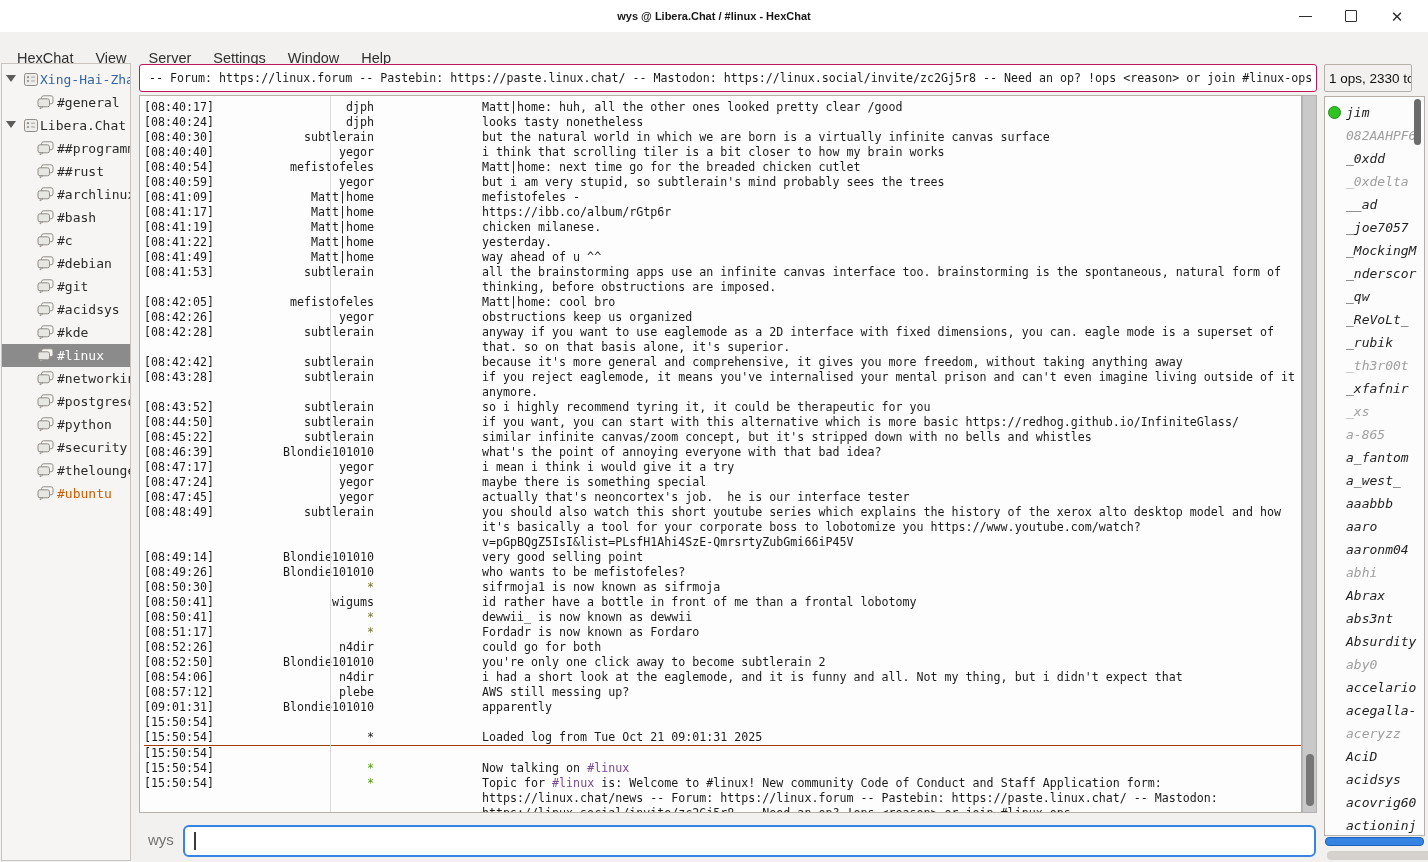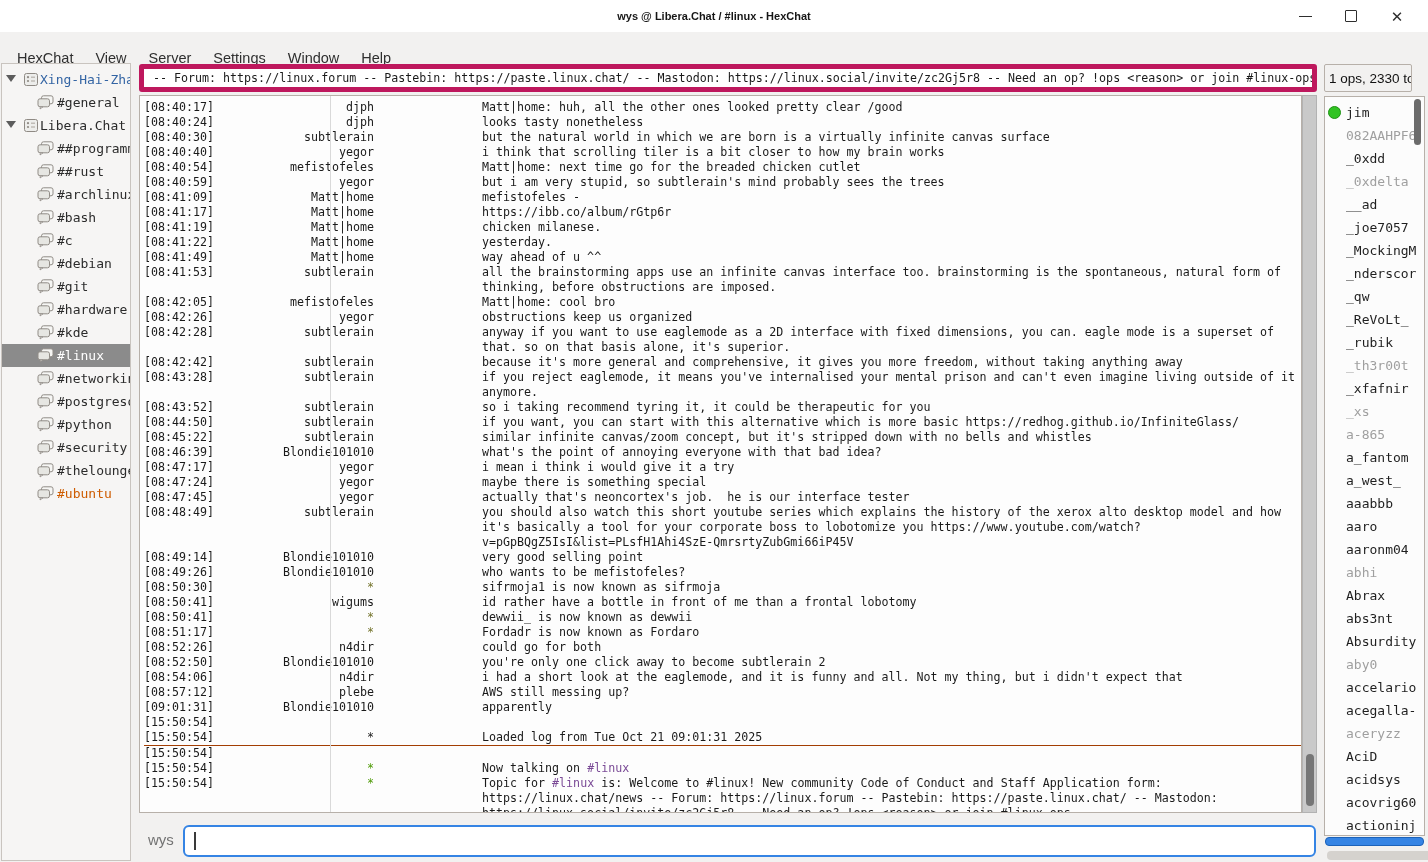--- a/index.html
+++ b/index.html
@@ -31,21 +31,21 @@
   .trow .ticon { position:absolute; top:4px; }
   .trow.server .ticon { left:21px; }
   .trow.channel .ticon { left:35px; }
   .trow.server .tlabel { margin-left:38px; }
   .trow.channel .tlabel { margin-left:55px; }
   .trow.selected { background:#8b8b8b; color:#ffffff; }
   .trow.server-active .tlabel { color:#3465a4; }
   .trow.highlight .tlabel { color:#ce5c00; }
   
   .topic { position:absolute; left:139px; top:64px; width:1178px; height:28px;
-    background:#ffffff; border:5px solid #be185d; border-radius:3px;
+    background:#ffffff; border:1px solid #be185d; border-radius:3px;
     display:flex; align-items:center; padding:0 9px; white-space:pre; overflow:hidden;
     font-family:"DejaVu Sans Mono", monospace; font-size:11.65px; color:#1a1a1a; }
   
   .chat { position:absolute; left:139px; top:95px; width:1163px; height:718px;
     background:#fdfdfd; border:1px solid #b7b0a9; overflow:hidden;
     font-family:"DejaVu Sans Mono", monospace; font-size:11.65px; line-height:15px; color:#1a1a1a; }
   .chat-inner { position:relative; padding:4px 0 0 4px; min-height:716px; }
   .vsep { position:absolute; left:190px; top:-4px; bottom:0; width:1px; background:#d9d9d9; }
   .cl { display:grid; grid-template-columns:72px 110px 12px 1fr; min-height:15px;gap:48px; }
   .cl.marker { border-top:1px solid #a33e03; }
@@ -67,21 +67,21 @@
   .nicklabel { position:absolute; left:148px; top:831px; font-size:15px; color:#737373; }
   .input { position:absolute; left:183px; top:825px; width:1133px; height:32px;
     background:#ffffff; border:2px solid #3584e4; border-radius:6px; }
   .caret { position:absolute; left:9px; top:5px; width:1.5px; height:18px; background:#3a3a3a; }
   
   .ul-header { position:absolute; left:1324px; top:64px; width:88px; height:28px;
     border:1px solid #b7b0a9; border-radius:2px; display:flex; align-items:center;
     padding-left:4px; font-size:13.5px; color:#111; white-space:nowrap; overflow:hidden; }
   .userlist { position:absolute; left:1324px; top:96px; width:101px; height:740px;
     background:#fcfcfc; border:1px solid #b7b0a9; overflow:hidden; padding-top:4px;
-    font-family:"DejaVu Sans Mono", monospace; font-size:13px; color:#1f1f1f; }
+    font-family:"DejaVu Sans Mono", monospace; font-size:13px; color:#1f1f1f;font-style:italic; }
   .user { height:23px; display:flex; align-items:center; position:relative;
     padding-left:21px; white-space:nowrap; }
   .user.away { color:#9f9f9f; }
   .op-dot { position:absolute; left:3px; top:5px; width:13px; height:13px; border-radius:50%;
     background:#31c323; border:1px solid #1f9214; }
   .ul-vsb-thumb { position:absolute; left:1414px; top:99px; width:7px; height:46px;
     background:#6b6b6b; border-radius:4px; }
   .ul-hsb { position:absolute; left:1325px; top:837px; width:99px; height:9px;
     background:#3584e4; border:1px solid #1c62b9; border-radius:4px; }
   .bottom-bar { position:absolute; left:1327px; top:851px; width:101px; height:9px;
@@ -200,21 +200,21 @@
           <path d="M3.5 11.5 L3 14 L6 11.8 Z" fill="#e6e6e2" stroke="#918c86" stroke-width="0.8"></path>
         </svg></span>
       <span class="tlabel">#git</span>
     </div>
     <div class="trow channel">
       <span class="ticon"><svg width="17" height="15" viewBox="0 0 17 15">
           <rect x="4.5" y="0.8" width="11.5" height="8" rx="2" fill="#f6f6f4" stroke="#918c86"></rect>
           <rect x="1" y="3.8" width="11.5" height="8" rx="2" fill="#e6e6e2" stroke="#918c86"></rect>
           <path d="M3.5 11.5 L3 14 L6 11.8 Z" fill="#e6e6e2" stroke="#918c86" stroke-width="0.8"></path>
         </svg></span>
-      <span class="tlabel">#hardware</span>
+      <span class="tlabel">#acidsys</span>
     </div>
     <div class="trow channel">
       <span class="ticon"><svg width="17" height="15" viewBox="0 0 17 15">
           <rect x="4.5" y="0.8" width="11.5" height="8" rx="2" fill="#f6f6f4" stroke="#918c86"></rect>
           <rect x="1" y="3.8" width="11.5" height="8" rx="2" fill="#e6e6e2" stroke="#918c86"></rect>
           <path d="M3.5 11.5 L3 14 L6 11.8 Z" fill="#e6e6e2" stroke="#918c86" stroke-width="0.8"></path>
         </svg></span>
       <span class="tlabel">#kde</span>
     </div>
     <div class="trow channel selected">
@@ -379,21 +379,21 @@
       <div class="cl">
         <span class="t">[08:43:28]</span>
         <span class="n">subtlerain</span>
         <span class="g"></span>
         <span class="m"><span>if you reject eaglemode, it means you've internalised your mental prison and can't even imagine living outside of it anymore.</span></span>
       </div>
       <div class="cl">
         <span class="t">[08:43:52]</span>
         <span class="n">subtlerain</span>
         <span class="g"></span>
-        <span class="m"><span>so i taking recommend tyring it, it could be therapeutic for you</span></span>
+        <span class="m"><span>so i highly recommend tyring it, it could be therapeutic for you</span></span>
       </div>
       <div class="cl">
         <span class="t">[08:44:50]</span>
         <span class="n">subtlerain</span>
         <span class="g"></span>
         <span class="m"><span>if you want, you can start with this alternative which is more basic https://redhog.github.io/InfiniteGlass/</span></span>
       </div>
       <div class="cl">
         <span class="t">[08:45:22]</span>
         <span class="n">subtlerain</span>

